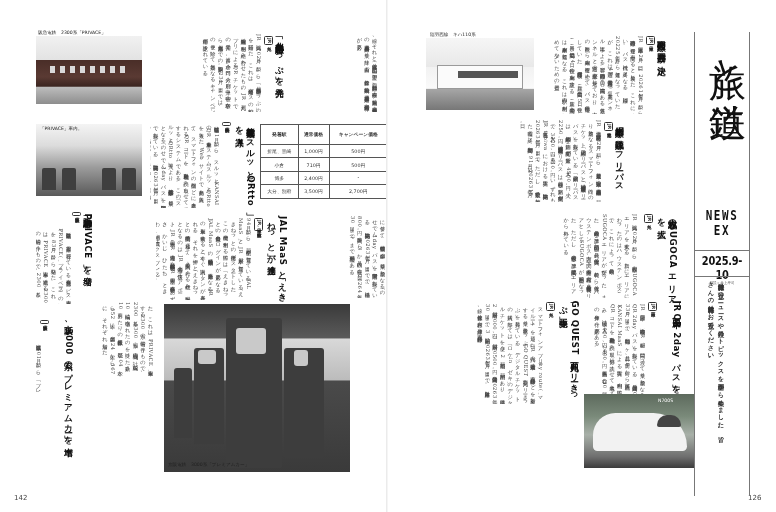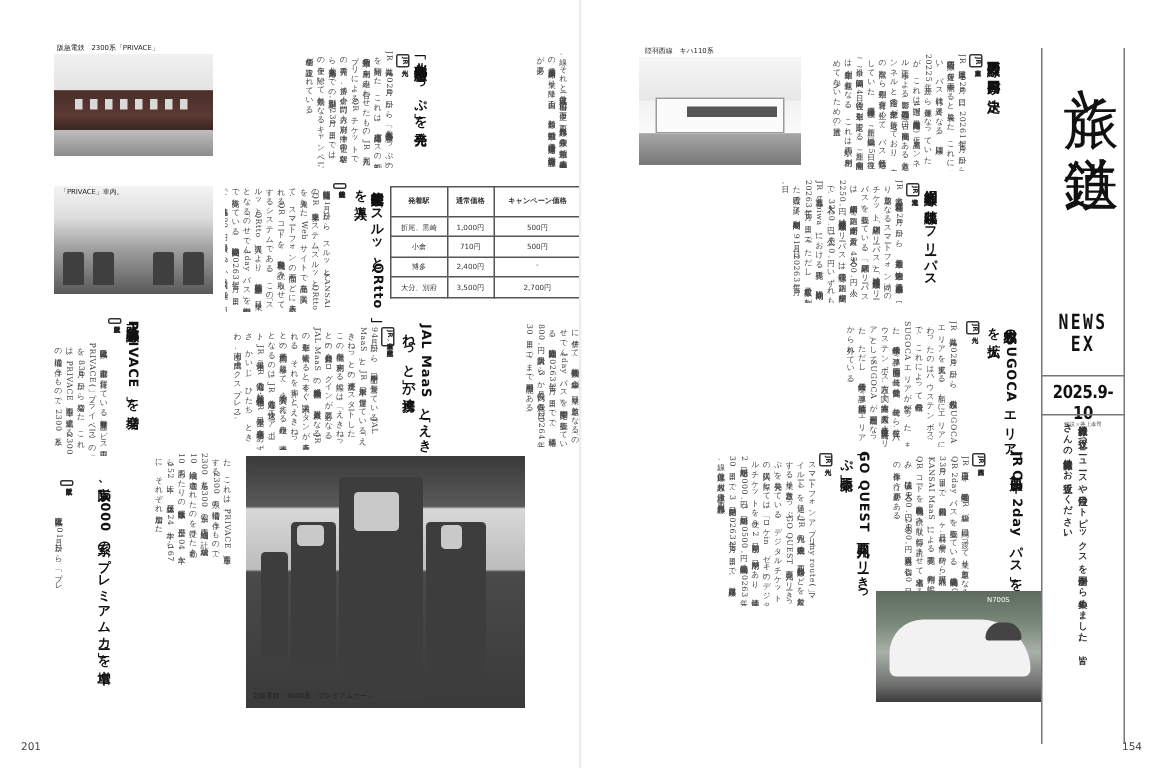--- a/index.html
+++ b/index.html
@@ -155,21 +155,21 @@
         <td>2,700円</td>
       </tr>
     </tbody>
   </table>
 
   <div class="headline vt" style="left:264px; top:216px; width:24px; height:88px;">JAL MaaSと「えきねっと」が連携</div>
   <div class="tag vt" style="left:254px; top:218px;">JR東日本、日本航空</div>
   <div class="col-text vt" style="left:156px; top:218px; width:96px; height:82px;">9月4日から、日本航空が運営している「JAL MaaS」と、JR東日本が運営している「えきねっと」の連携がスタートした。この機能を利用する際には、「えきねっと」の会員登録とログインが必要になる。「JAL MaaS」の経路検索画面で、購入対象となるJR東日本の列車を検索すると「今すぐ購入」ボタンが表示される。それを押すと「えきねっと」の予約画面に遷移して、予約・購入を行える仕組み。購入対象となるのは、JR北海道の快速エアポート、JR東日本～JR北海道の新幹線・在来線特急、JR東日本の在来線特急(あずさ、かいじ、ひたち、ときわ、湘南、成田エクスプレス)。</div>
   <div class="col-text vt" style="left:298px; top:216px; width:88px; height:82px;">に併せて、能勢電鉄の全線が1日乗り放題となる「のせでん1dayパス」を期間限定で販売している。販売期間は2026年3月31日までで、価格は800円。購入日から3か月以内の任意の日(2026年4月30日まで)まで利用可能である。</div>
 
-  <div class="page-no" style="left:14px;">201</div>
+  <div class="page-no" style="left:14px;">142</div>
 </div>
 
 <div class="gutter"></div>
 
 <div class="page page-right">
 
   <div class="photo ph-kiha" style="left:38px; top:38px; width:108px; height:72px;">
     <div class="body"></div>
       <div class="band"></div>
   </div>
@@ -194,21 +194,21 @@
   <div class="headline vt" style="left:168px; top:300px; width:24px; height:106px;">「GO QUEST西九州フリーきっぷ」販売中</div>
   <div class="tag vt" style="left:158px; top:302px;">JR九州</div>
   <div class="col-text vt" style="left:40px; top:304px; width:116px; height:100px;">スマートフォンアプリ「my route」(マイルート)を通じたJR九州の速達列車の、西九州新幹線などを対象とする乗り放題きっぷ「GO QUEST西九州フリーきっぷ」を発売している。デジタルチケットの購入に際しては、「ロケ in ゼキ」のデジタルチケットを使う。2日間用と3日間用があり、価格は2日間用が9000円、3日間用が10500円。発売期間は2026年3月30日まで、3日間用が2026年3月29日まで。対象路線は、長崎本線、佐世保線、大村線、唐津線、西九州新幹線。</div>
 
   <div class="photo ph-shink" style="left:196px; top:394px; width:110px; height:74px;">
     <div class="nose"></div>
       <div class="cab"></div>
   </div>
   <div class="caption light" style="left:270px; top:398px;">N700S</div>
 
-  <div class="page-no" style="left:360px;">154</div>
+  <div class="page-no" style="left:360px;">126</div>
 </div>
 
 <div class="mast-box"></div>
 <div class="mast-title">旅と鉄道</div>
 <div class="mast-news">
   <div>NEWS</div>
   <div>EX</div>
 </div>
 <div class="mast-rule" style="top:250px;"></div>
 <div class="mast-date">2025.9-10</div>

